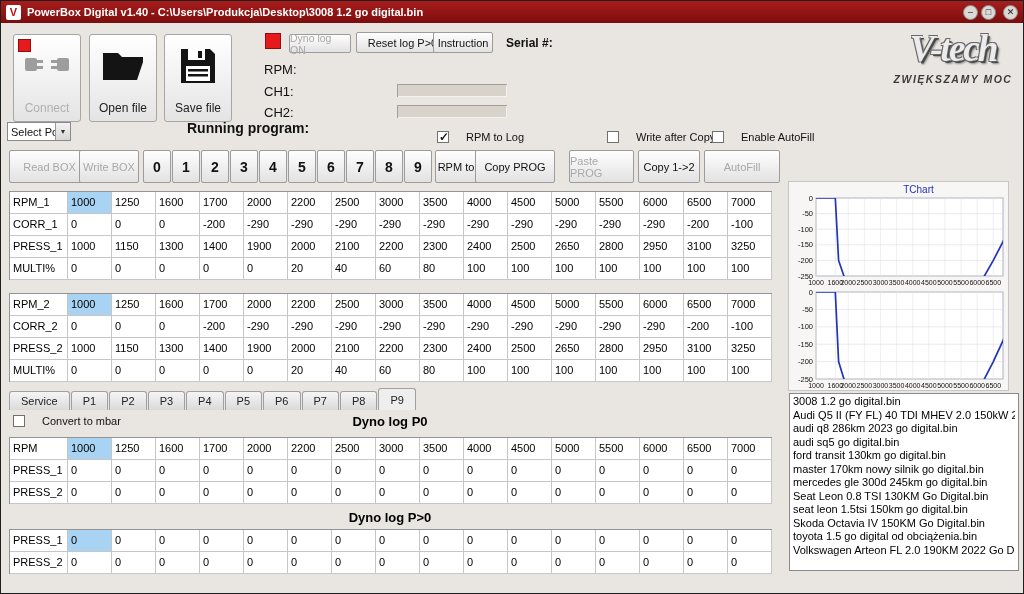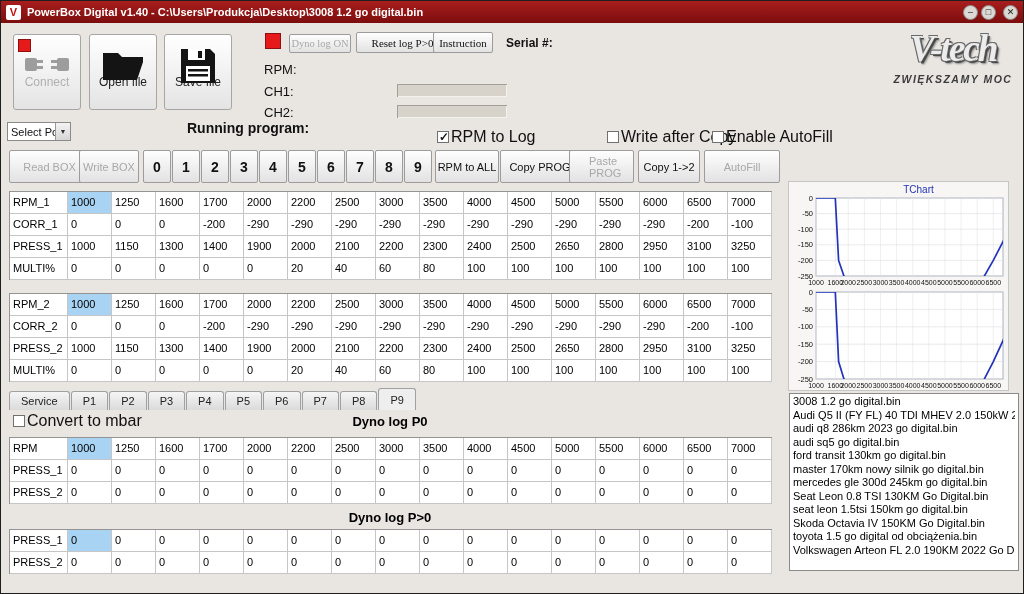--- a/index.html
+++ b/index.html
@@ -13,45 +13,45 @@
   .app-icon { width:15px; height:15px; background:#fff; border-radius:2px; color:#c01010;
     font-weight:bold; font-size:11px; text-align:center; line-height:15px; margin-right:6px; }
   .wtitle { color:#fff; font-size:11px; font-weight:bold; flex:1; white-space:nowrap; overflow:hidden; }
   .winbtns { display:flex; gap:3px; align-items:center; }
   .winbtn { width:15px; height:15px; border-radius:50%; background:#dcd9d4; border:1px solid #8a8a8a;
     color:#222; font-size:9px; line-height:13px; text-align:center; cursor:default; }
   .winbtn.close { margin-left:4px; }
 
   
   .btn { position:absolute; background:linear-gradient(#fefefe,#e2e2e2); border:1px solid #9c9c9c;
-    border-radius:2px; font-size:11px; color:#111; display:flex; align-items:center; justify-content:center;font-family:Liberation Serif, serif; }
+    border-radius:2px; font-size:11px; color:#111; display:flex; align-items:center; justify-content:center; }
   .btn.disabled { color:#a8a8a8; }
 
-  .bigbtn { position:absolute; top:33px; width:68px; height:76px; background:linear-gradient(#ffffff,#e4e4e4);
+  .bigbtn { position:absolute; top:33px; width:68px; height:88px; background:linear-gradient(#ffffff,#e4e4e4);
     border:1px solid #a6a6a6; border-radius:3px; display:flex; flex-direction:column; align-items:center;
-    justify-content:flex-end; padding-bottom:20px; }
+    justify-content:flex-end; padding-bottom:6px; }
   .bigbtn .icn { position:absolute; top:11px; }
   .biglabel { font-size:12px; color:#222; }
   .bigbtn.disabled .biglabel { color:#b0b0b0; }
   .led { position:absolute; width:13px; height:13px; background:#e61a1a; border:1px solid #8d0f0f; }
   .led.inbtn { left:4px; top:4px; }
 
   
   .lbl { position:absolute; font-size:13px; color:#111; }
   .lbl.bold { font-weight:bold; }
   .bar { position:absolute; width:110px; height:13px; background:#d7d3cb;
     box-shadow:inset 1px 1px 0 #a3a09a, inset -1px -1px 0 #f4f2ee; }
 
   .combobox { position:absolute; left:6px; top:121px; width:64px; height:19px; background:#fff;
     border:1px solid #8a8a8a; font-size:11px; display:flex; align-items:center; }
   .combobox .val { flex:1; padding-left:3px; color:#111; white-space:nowrap; overflow:hidden; }
   .combobox .dd { width:15px; height:100%; background:linear-gradient(#f3f3f3,#d6d6d6);
     border-left:1px solid #9a9a9a; font-size:7px; display:flex; align-items:center; justify-content:center; color:#333; }
 
-  .check { position:absolute; display:flex; align-items:center; gap:2px; font-size:16px; color:#111; height:14px; }
+  .check { position:absolute; display:flex; align-items:center; gap:17px; font-size:11px; color:#111; height:14px; }
   .cbox { width:12px; height:12px; background:#fff; border:1px solid #707070; position:relative; flex:0 0 auto; }
   .cbox.checked::after { content:"✓"; position:absolute; left:1px; top:-2px; font-size:12px; color:#1a1a1a; font-weight:bold; }
 
   
   .btn2 { position:absolute; top:149px; height:33px; background:linear-gradient(#fefefe,#e2e2e2);
     border:1px solid #9c9c9c; border-radius:2px; font-size:11px; color:#111;
     display:flex; align-items:center; justify-content:center; }
   .btn2.disabled { color:#a8a8a8; }
   #digits { position:absolute; left:142px; top:149px; display:flex; gap:1px; }
   .digit { position:static; width:28px; height:33px; font-size:14px; font-weight:bold; }
@@ -192,22 +192,22 @@
       <div class="btn2 digit">2</div>
       <div class="btn2 digit">3</div>
       <div class="btn2 digit">4</div>
       <div class="btn2 digit">5</div>
       <div class="btn2 digit">6</div>
       <div class="btn2 digit">7</div>
       <div class="btn2 digit">8</div>
       <div class="btn2 digit">9</div>
     </div>
   <div class="btn2" style="left:434px; width:64px;">RPM to ALL</div>
-  <div class="btn2" style="left:499px; width:80px;">Copy PROG</div>
-  <div class="btn2 disabled" style="left:568px; width:65px;padding-left:19px;">Paste PROG</div>
+  <div class="btn2" style="left:474px; width:80px;">Copy PROG</div>
+  <div class="btn2 disabled" style="left:568px; width:65px;">Paste PROG</div>
   <div class="btn2 focused" style="left:637px; width:62px;">Copy 1-&gt;2</div>
   <div class="btn2 disabled" style="left:703px; width:76px;">AutoFill</div>
 
   <div class="grid" style="left:8px; top:190px;">
       <div class="tcell tlabel">RPM_1</div>
       <div class="tcell sel">1000</div>
       <div class="tcell">1250</div>
       <div class="tcell">1600</div>
       <div class="tcell">1700</div>
       <div class="tcell">2000</div>

